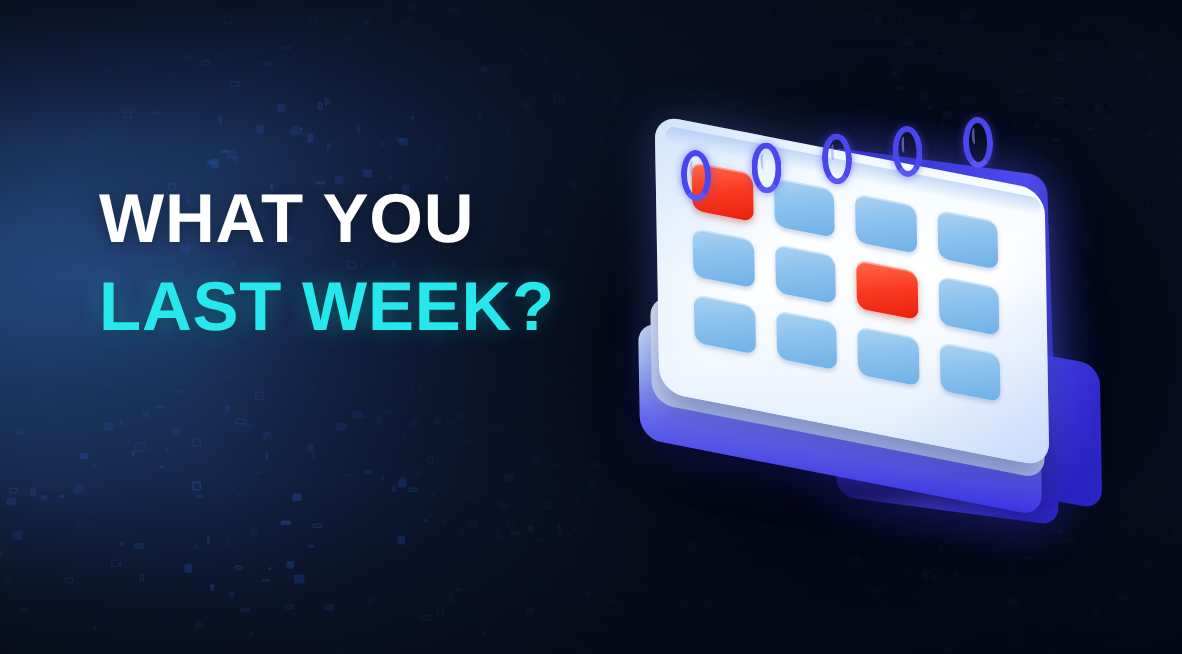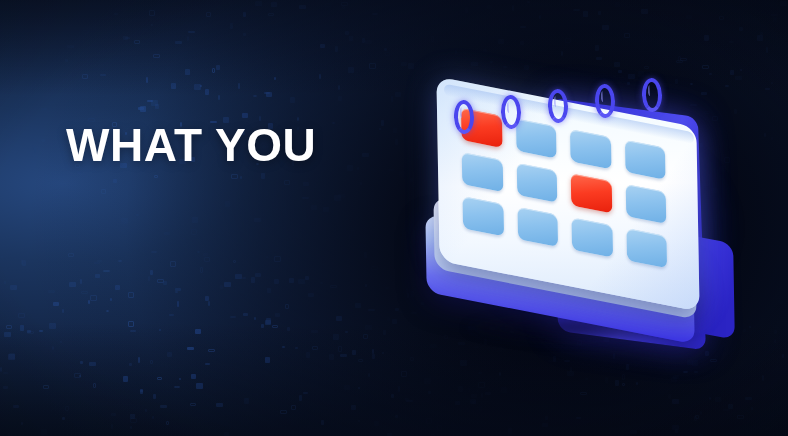--- a/index.html
+++ b/index.html
@@ -763,20 +763,21 @@
         <div class="px o" style="width: 7px; height: 4px; left: 267px; top: 115px; opacity: 0.58;"></div>
       </div>
   </div>
 
   <div class="bg-dark-right"></div>
   <div class="bg-topfade"></div>
   <div class="bg-vignette"></div>
 
   <div class="headline">
     <div class="hl-line hl-white hl-l1">WHAT YOU</div>
+    <div class="hl-line hl-cyan">LAST WEEK?</div>
   </div>
 
   <div class="cal-wrap">
     <div class="cal-glow"></div>
     <div class="cal-back"></div>
     <div class="cal-back2"></div>
     <div class="cal-shadow"></div>
     <div class="cal-base"></div>
     <div class="cal-page2"></div>
 

